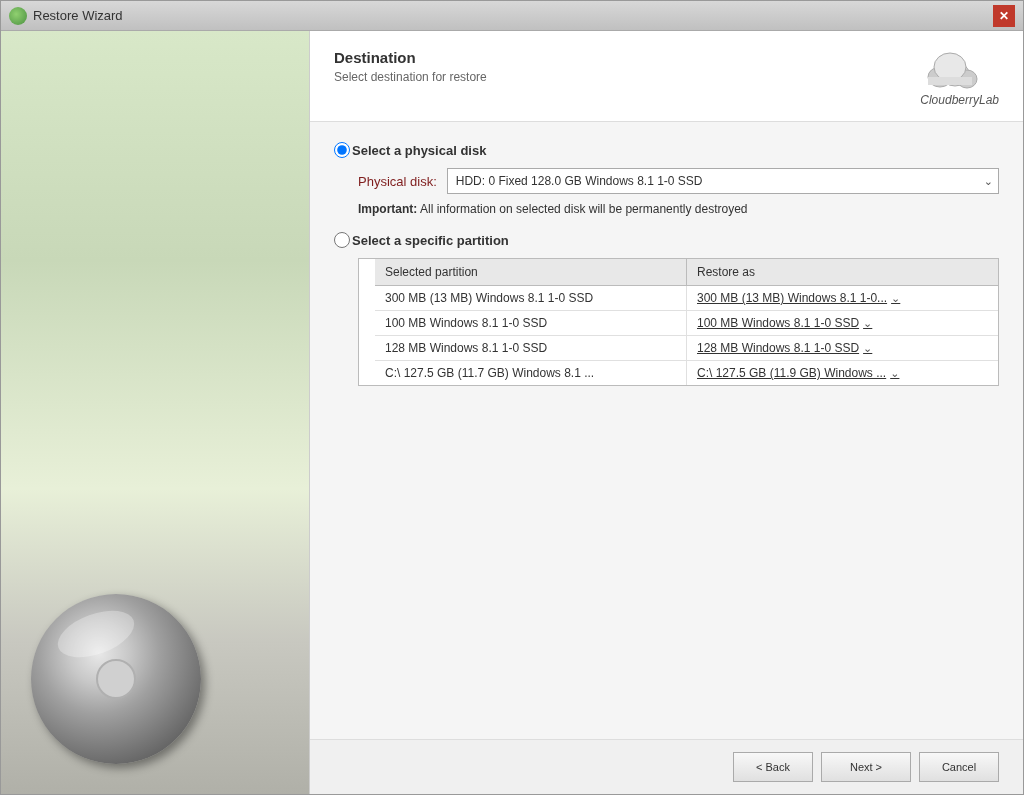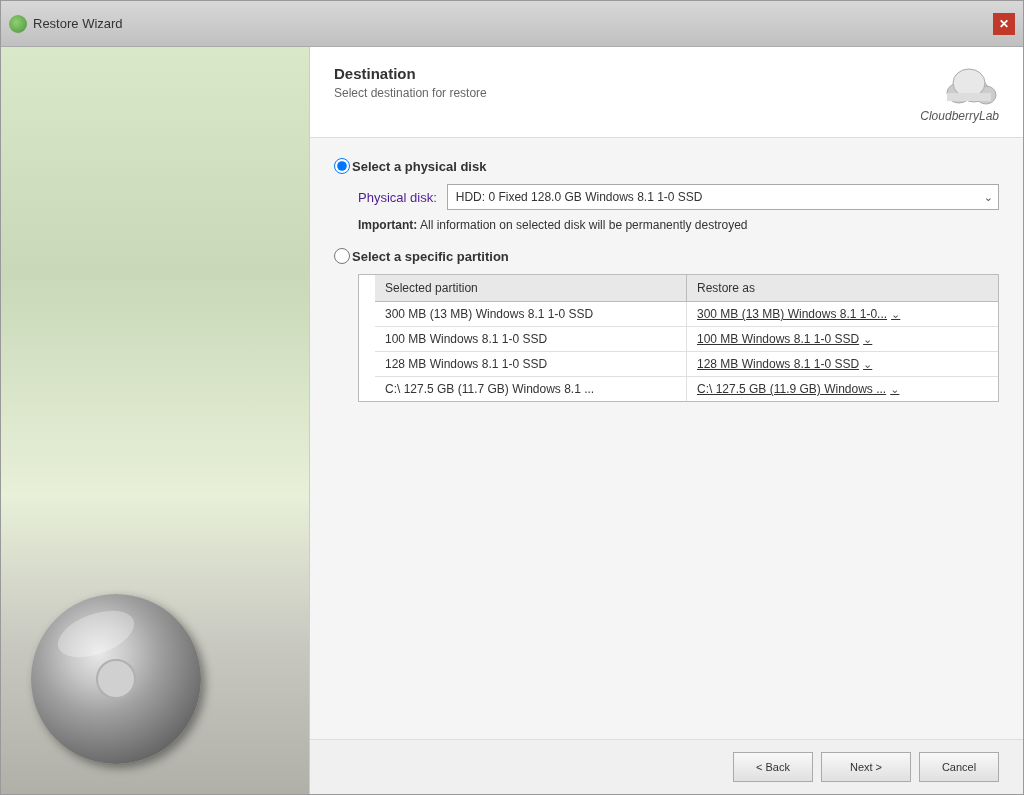--- a/index.html
+++ b/index.html
@@ -21,21 +21,21 @@
       background: #f0f0f0;
       border: 1px solid #999;
       display: flex;
       flex-direction: column;
       box-shadow: 2px 2px 8px rgba(0,0,0,0.5);
     }
 
     
     .title-bar {
       background: linear-gradient(to bottom, #d8d8d8, #c0c0c0);
-      height: 46px;
+      height: 30px;
       display: flex;
       align-items: center;
       justify-content: space-between;
       padding: 0 8px;
       border-bottom: 1px solid #aaa;
       flex-shrink: 0;
     }
     .title-bar-left {
       display: flex;
       align-items: center;
@@ -155,21 +155,21 @@
       color: #333;
       margin-bottom: 4px;
     }
     .header-subtitle {
       font-size: 12px;
       color: #666;
     }
     .header-logo {
       display: flex;
       flex-direction: column;
-      align-items: flex-end;
+      align-items: flex-start;
       gap: 4px;
     }
     .cloud-icon {
       width: 60px;
       height: 40px;
     }
     .logo-text {
       font-size: 12px;
       color: #555;
       font-style: italic;
@@ -207,21 +207,21 @@
     
     .disk-select-row {
       display: flex;
       align-items: center;
       gap: 10px;
       margin-left: 24px;
       margin-bottom: 8px;
     }
     .disk-label {
       font-size: 13px;
-      color: #4c1d95;
+      color: #7f1d1d;
       white-space: nowrap;
     }
     .dropdown-wrapper {
       flex: 1;
       position: relative;
       height: 26px;
     }
     .dropdown-wrapper select {
       width: 100%;
       height: 100%;

